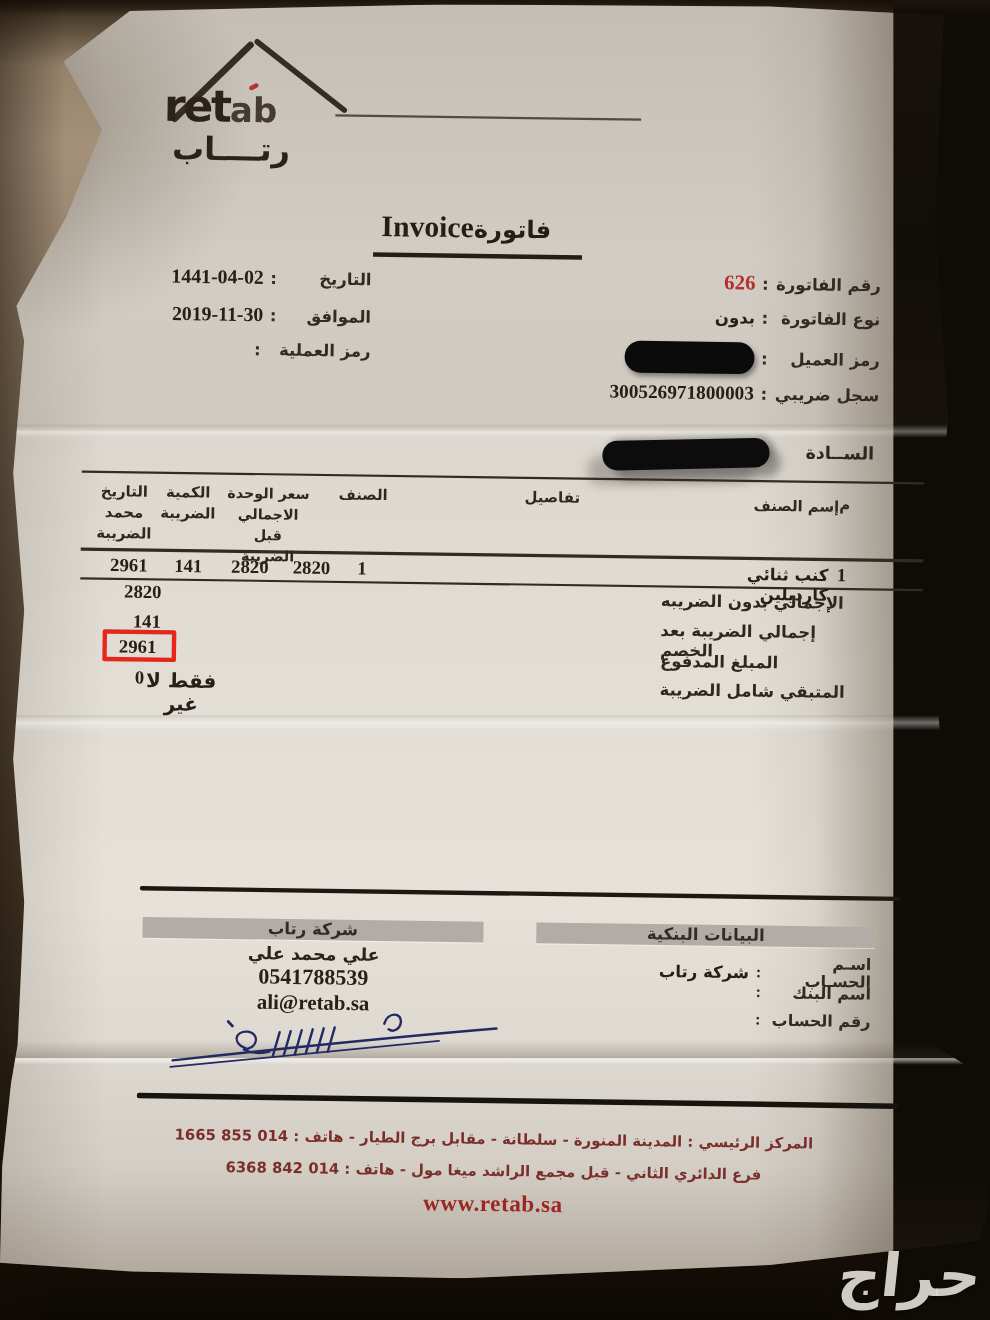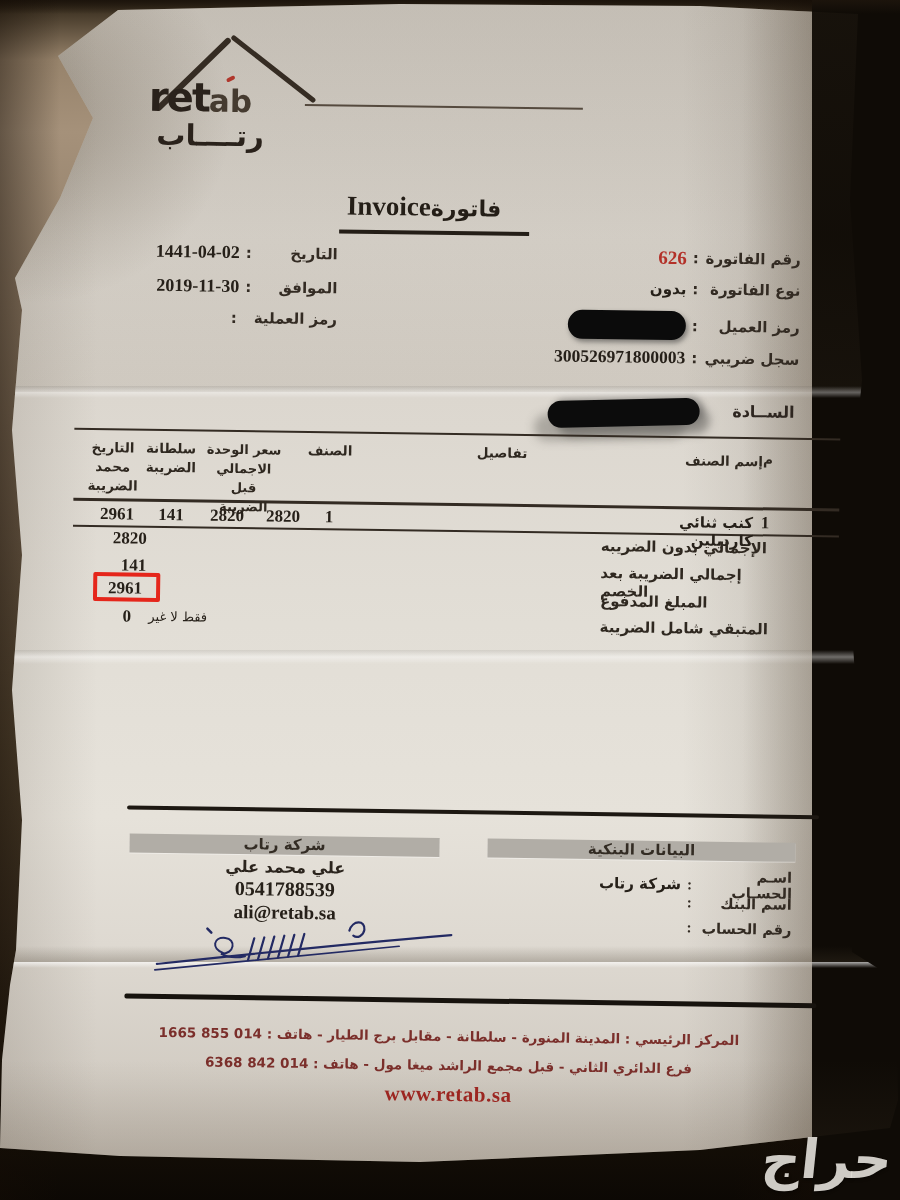--- a/index.html
+++ b/index.html
@@ -157,21 +157,21 @@
       <div class="hc ar" dir="rtl" style="left:757px;top:446px;width:18px">م</div>
       <div class="hc ar" dir="rtl" style="left:678px;top:448px;width:88px">إسم الصنف</div>
       <div class="hc ar" dir="rtl" style="left:455px;top:443px;width:90px">تفاصيل</div>
       <div class="hc ar" dir="rtl" style="left:303px;top:443px;width:50px">الصنف</div>
       <div class="hc ar" dir="rtl" style="left:186px;top:443px;width:112px;font-size:13px">
         <div>سعر الوحدة الاجمالي</div>
         <div>قبل</div>
         <div>الضريبة</div>
       </div>
       <div class="hc ar" dir="rtl" style="left:140px;top:443px;width:58px">
-        <div>سلطانة</div>
+        <div>الكمية</div>
         <div>الضريبة</div>
       </div>
       <div class="hc ar" dir="rtl" style="left:82px;top:443px;width:58px">
         <div>التاريخ</div>
         <div>محمد</div>
         <div>الضريبة</div>
       </div>
 
       <div class="cell num" style="left:754px;top:509px;width:20px">1</div>
       <div class="cell ar" dir="rtl" style="left:628px;top:510px;width:124px;text-align:right;font-weight:bold;font-size:15px">كنب ثنائي كارديلين</div>
@@ -185,21 +185,21 @@
       <div class="cell num" style="left:100px;top:533px;width:58px">2820</div>
 
       <div class="sumlbl ar" style="left:600px;top:562px">إجمالي الضريبة بعد الخصم</div>
       <div class="cell num" style="left:104px;top:560px;width:58px">141</div>
 
       <div class="sumlbl ar" style="left:600px;top:590px">المبلغ المدفوع</div>
       <div id="redbox"></div>
       <div class="cell num" style="left:94px;top:583px;width:62px">2961</div>
 
       <div class="sumlbl ar" style="left:600px;top:616px">المتبقي شامل الضريبة</div>
-      <div class="cell ar" dir="rtl" style="left:145px;top:613px;width:66px;font-weight:normal;font-size:13px">فقط لا غير</div>
+      <div class="cell ar" dir="rtl" style="left:132px;top:613px;width:66px;font-weight:bold;font-size:18px">فقط لا غير</div>
       <div class="cell num" style="left:112px;top:611px;width:30px">0</div>
 
       <div class="abs" id="thick1"></div>
 
       <div class="gbar ar" style="left:133px;width:310px">شركة رتاب</div>
       <div class="gbar ar" style="left:491px;width:308px">البيانات البنكية</div>
 
       <div class="abs ar" id="contact">
         <div class="cname">علي محمد علي</div>
         <div class="cphone num">0541788539</div>

